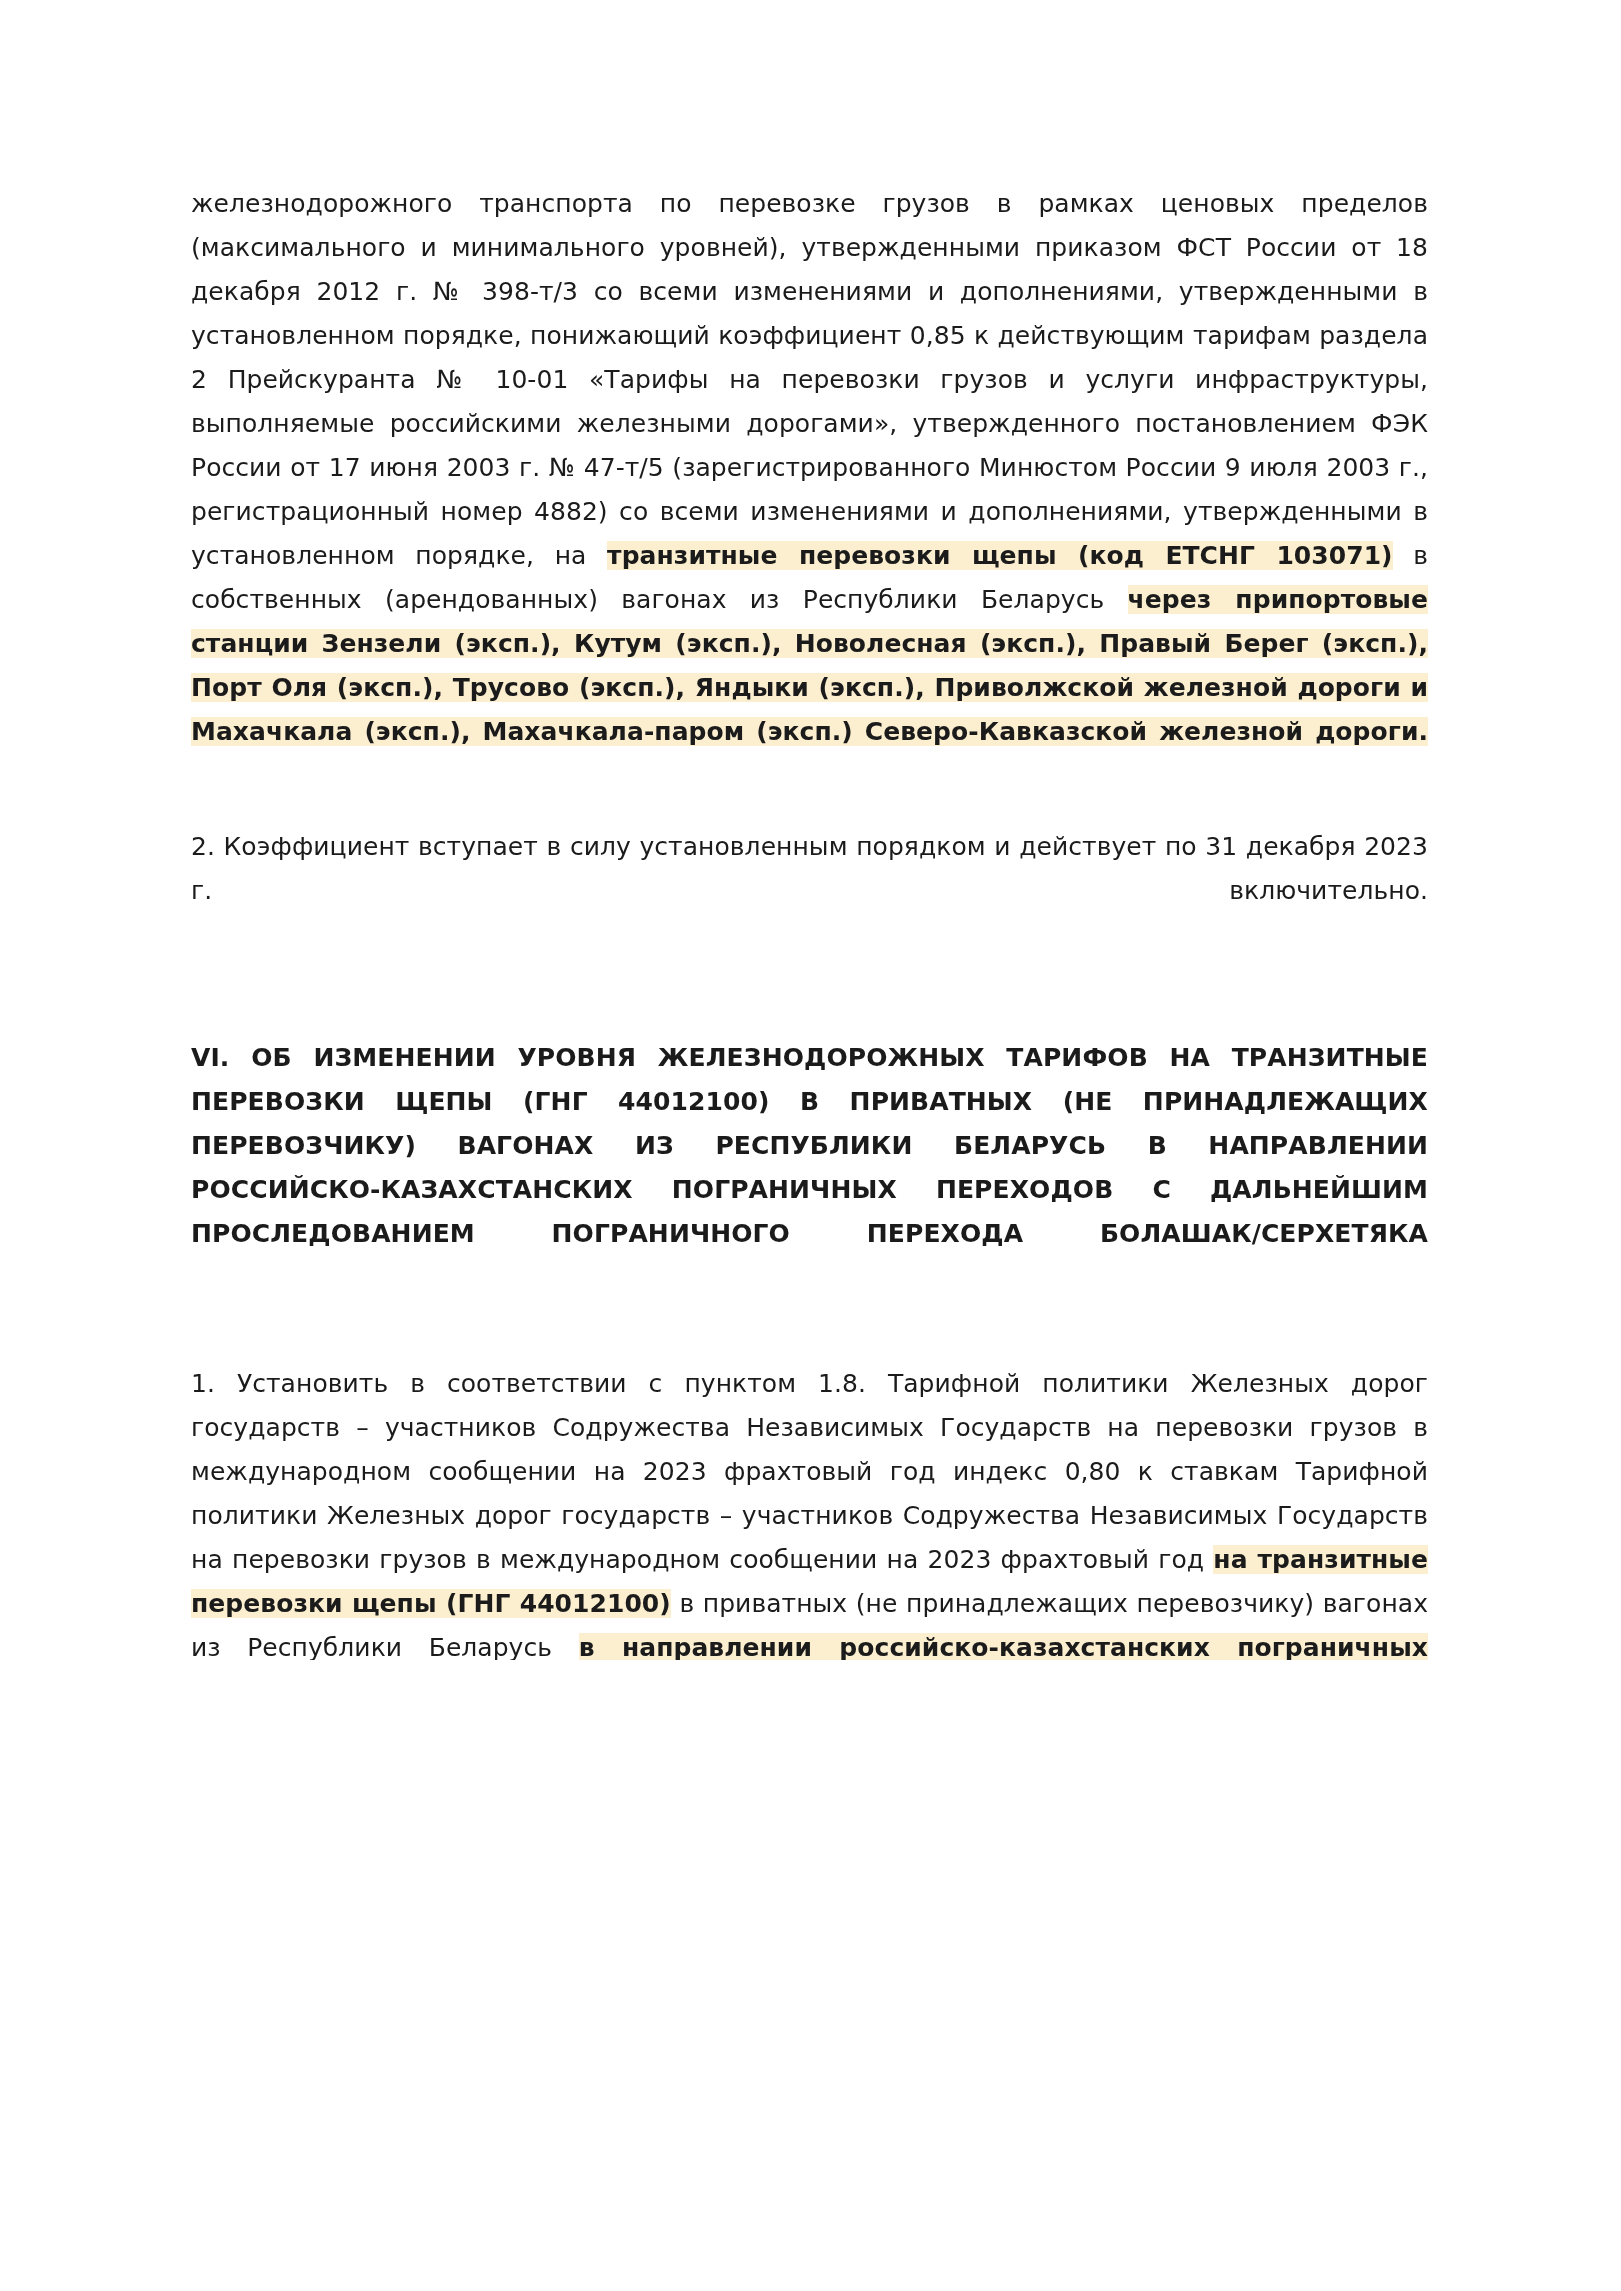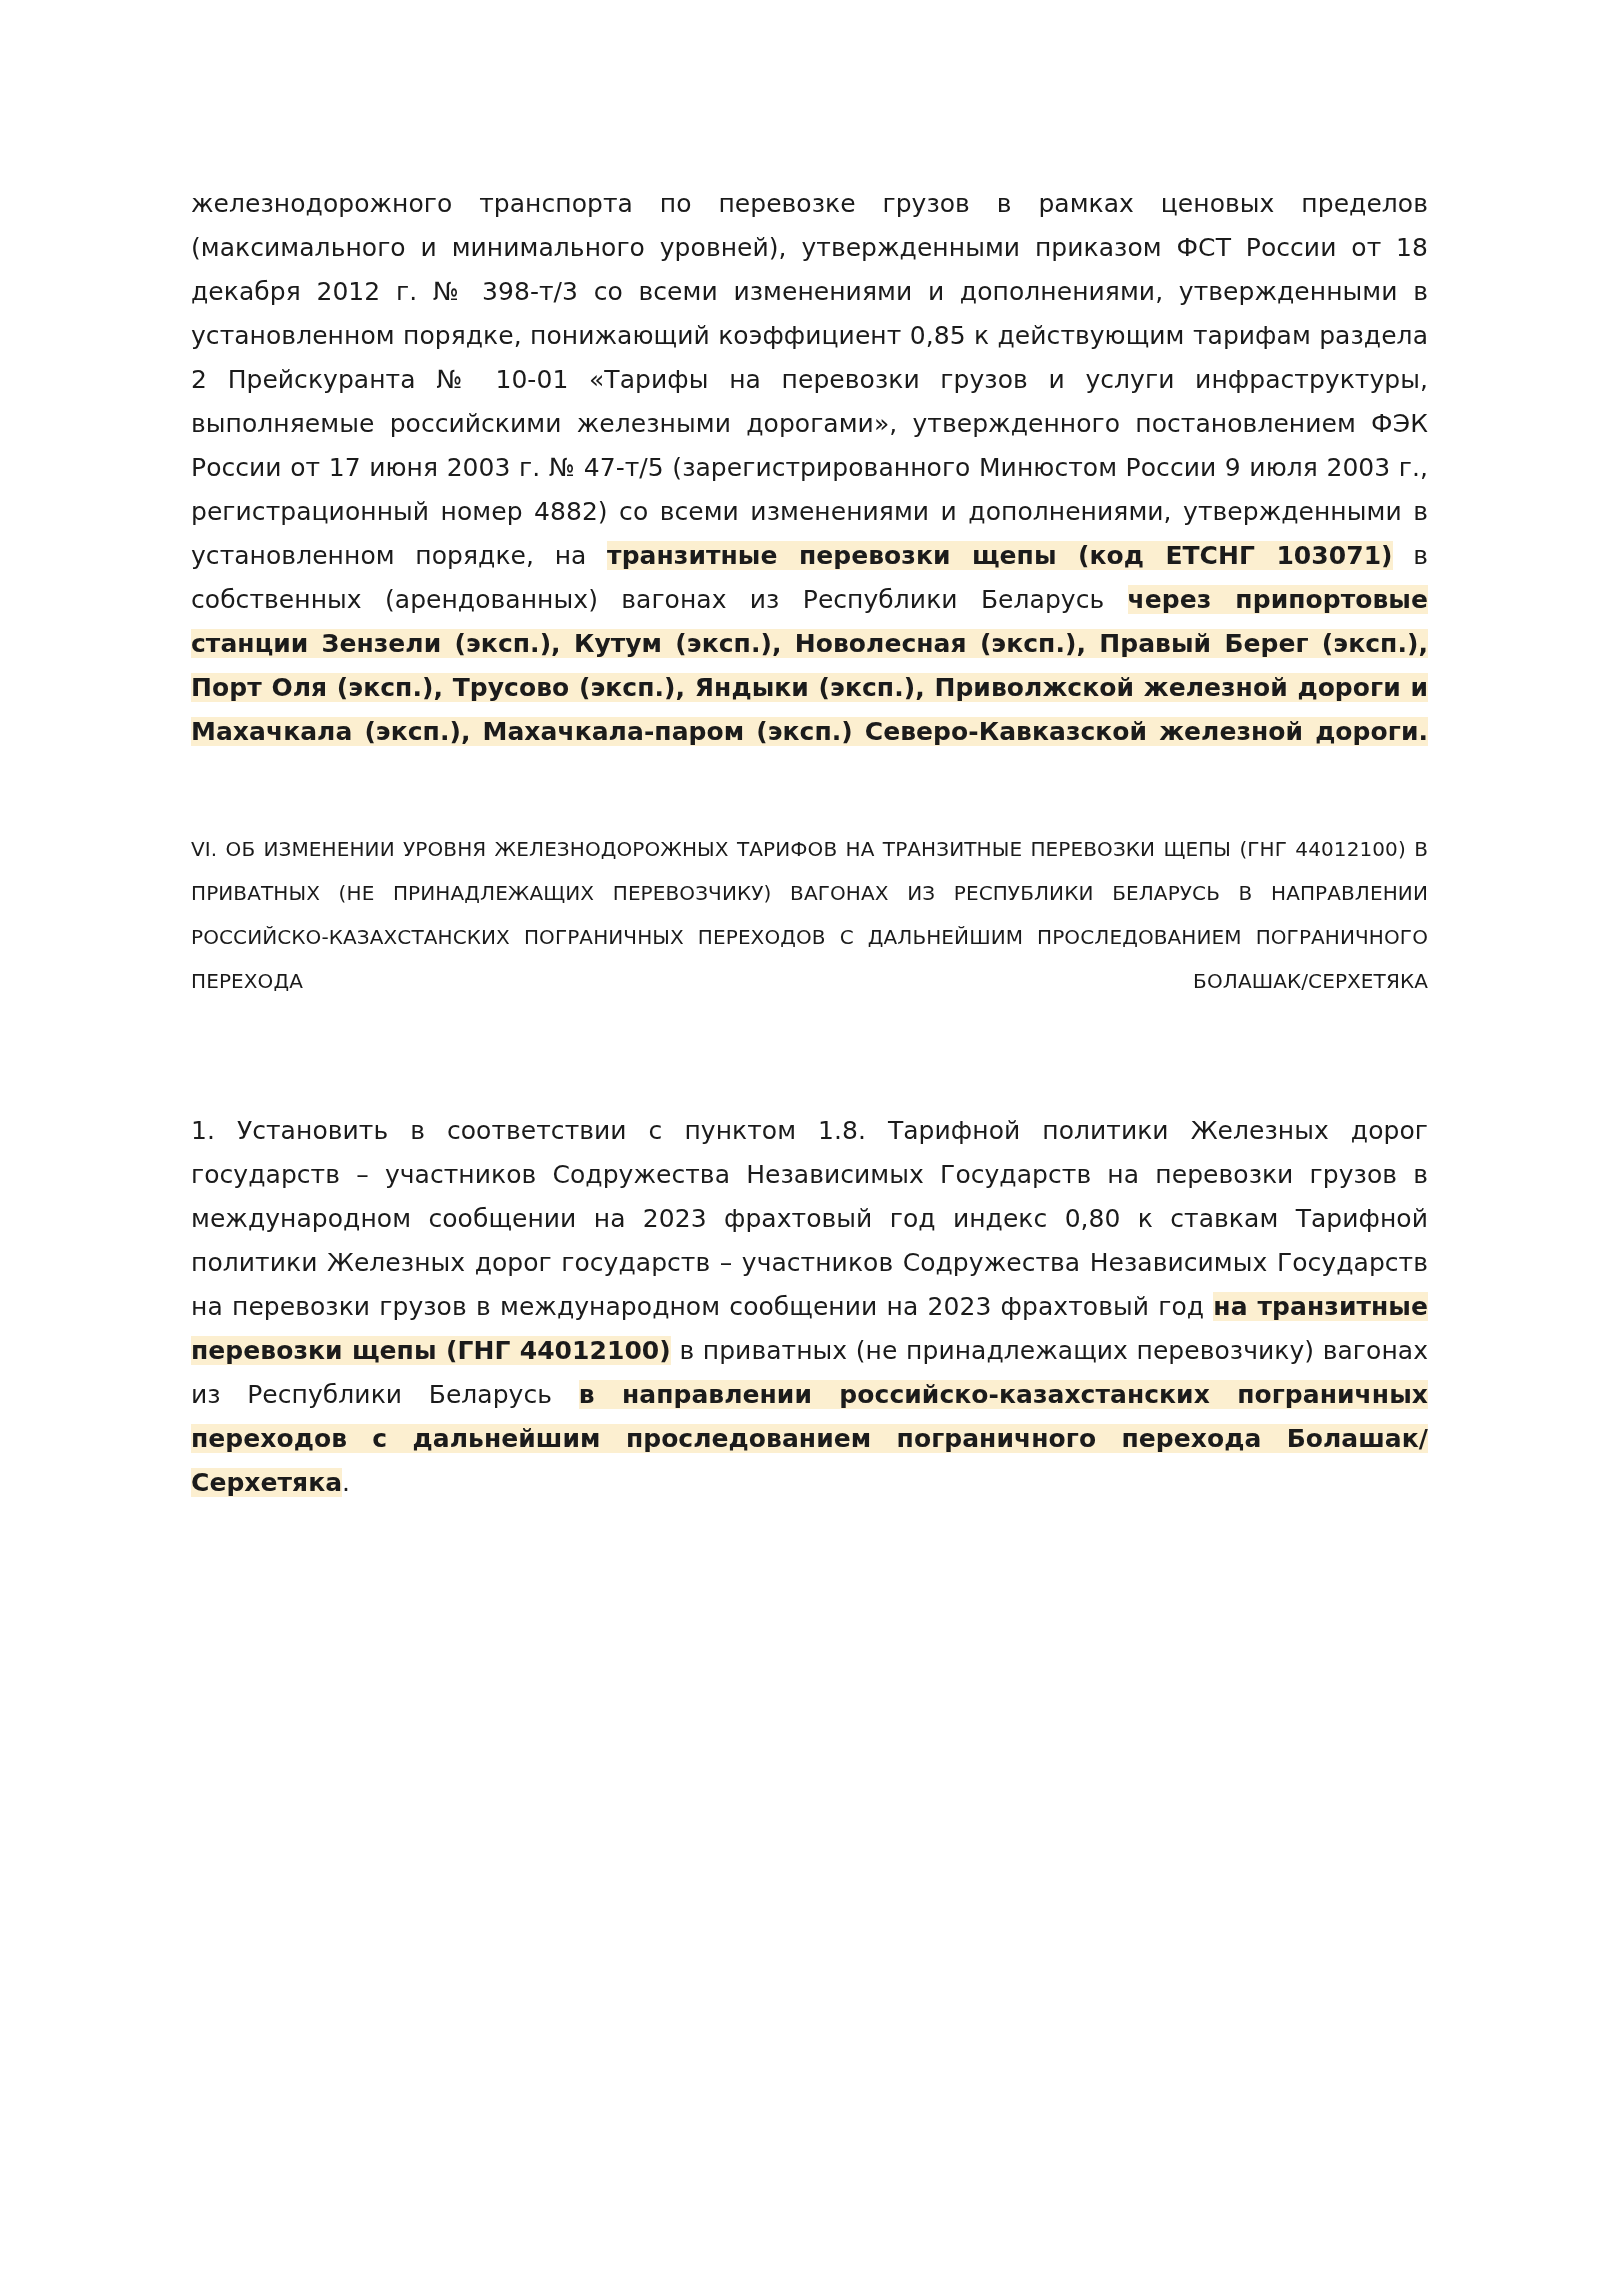--- a/index.html
+++ b/index.html
@@ -32,26 +32,26 @@
     line-height: 44px;
     text-align: justify;
     text-justify: inter-word;
     letter-spacing: 0.05px;
     word-spacing: 0.2px;
   }
   p.para + p.para {
     margin-top: 27.4px;
   }
   p.heading {
-    margin: 29px 0 0 0;
-    font-size: 20px;
+    margin: 79px 0 0 0;
+    font-size: 25px;
     line-height: 44px;
     text-align: justify;
     text-justify: inter-word;
-    font-weight: normal;
+    font-weight: bold;
     text-transform: uppercase;
     letter-spacing: 0.1px;
   }
   p.heading + p.para {
     margin-top: 62px;
   }
   .hl {
     background-color: #fcefd0;
     font-weight: bold;
   }
@@ -63,20 +63,21 @@
   }
 </style>
 </head>
 <body>
 
 <div class="page">
   <div class="content">
 
     <p class="para"><span>железнодорожного транспорта по перевозке грузов в рамках ценовых пределов (максимального и минимального уровней), утвержденными приказом ФСТ России от 18 декабря 2012 г. № 398-т/3 со всеми изменениями и дополнениями, утвержденными в установленном порядке, понижающий коэффициент 0,85 к действующим тарифам раздела 2 Прейскуранта № 10-01 «Тарифы на перевозки грузов и услуги инфраструктуры, выполняемые российскими железными дорогами», утвержденного постановлением ФЭК России от 17 июня 2003 г. № 47-т/5 (зарегистрированного Минюстом России 9 июля 2003 г., регистрационный номер 4882) со всеми изменениями и дополнениями, утвержденными в установленном порядке, на </span><span class="hl">транзитные перевозки щепы (код ЕТСНГ 103071)</span><span> в собственных (арендованных) вагонах из Республики Беларусь </span><span class="hl">через припортовые станции Зензели (эксп.), Кутум (эксп.), Новолесная (эксп.), Правый Берег (эксп.), Порт Оля (эксп.), Трусово (эксп.), Яндыки (эксп.), Приволжской железной дороги и Махачкала (эксп.), Махачкала-паром (эксп.) Северо-Кавказской железной дороги.</span></p>
 
+    <p class="para"><span>2. Коэффициент вступает в силу установленным порядком и действует по 31 декабря 2023 г. включительно.</span></p>
 
     <p class="heading"><span>VI. ОБ ИЗМЕНЕНИИ УРОВНЯ ЖЕЛЕЗНОДОРОЖНЫХ ТАРИФОВ НА ТРАНЗИТНЫЕ ПЕРЕВОЗКИ ЩЕПЫ (ГНГ 44012100) В ПРИВАТНЫХ (НЕ ПРИНАДЛЕЖАЩИХ ПЕРЕВОЗЧИКУ) ВАГОНАХ ИЗ РЕСПУБЛИКИ БЕЛАРУСЬ В НАПРАВЛЕНИИ РОССИЙСКО-КАЗАХСТАНСКИХ ПОГРАНИЧНЫХ ПЕРЕХОДОВ С ДАЛЬНЕЙШИМ ПРОСЛЕДОВАНИЕМ ПОГРАНИЧНОГО ПЕРЕХОДА БОЛАШАК/СЕРХЕТЯКА</span></p>
 
     <p class="para"><span>1. Установить в соответствии с пунктом 1.8. Тарифной политики Железных дорог государств – участников Содружества Независимых Государств на перевозки грузов в международном сообщении на 2023 фрахтовый год индекс 0,80 к ставкам Тарифной политики Железных дорог государств – участников Содружества Независимых Государств на перевозки грузов в международном сообщении на 2023 фрахтовый год </span><span class="hl">на транзитные перевозки щепы (ГНГ 44012100)</span><span> в приватных (не принадлежащих перевозчику) вагонах из Республики Беларусь </span><span class="hl">в направлении российско-казахстанских пограничных переходов с дальнейшим проследованием пограничного перехода Болашак/Серхетяка</span><span>.</span></p>
 
 
   </div>
 </div>
 
 

